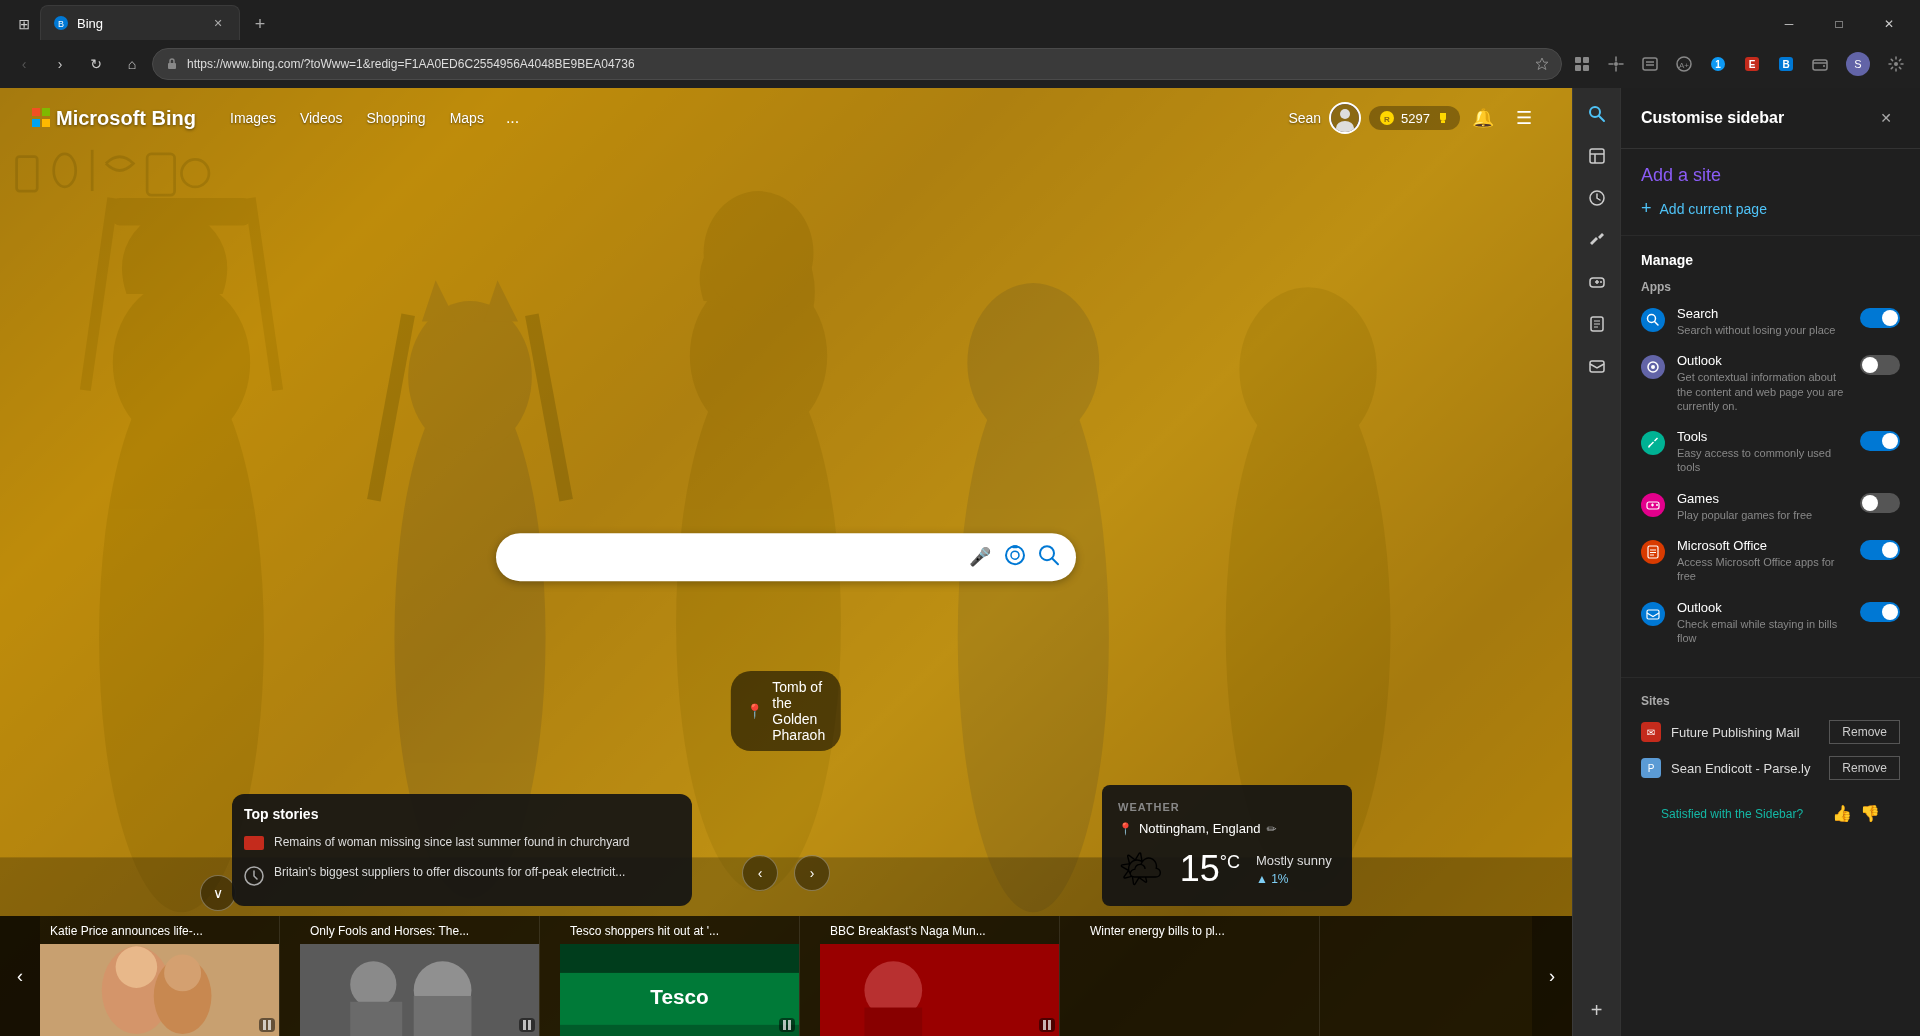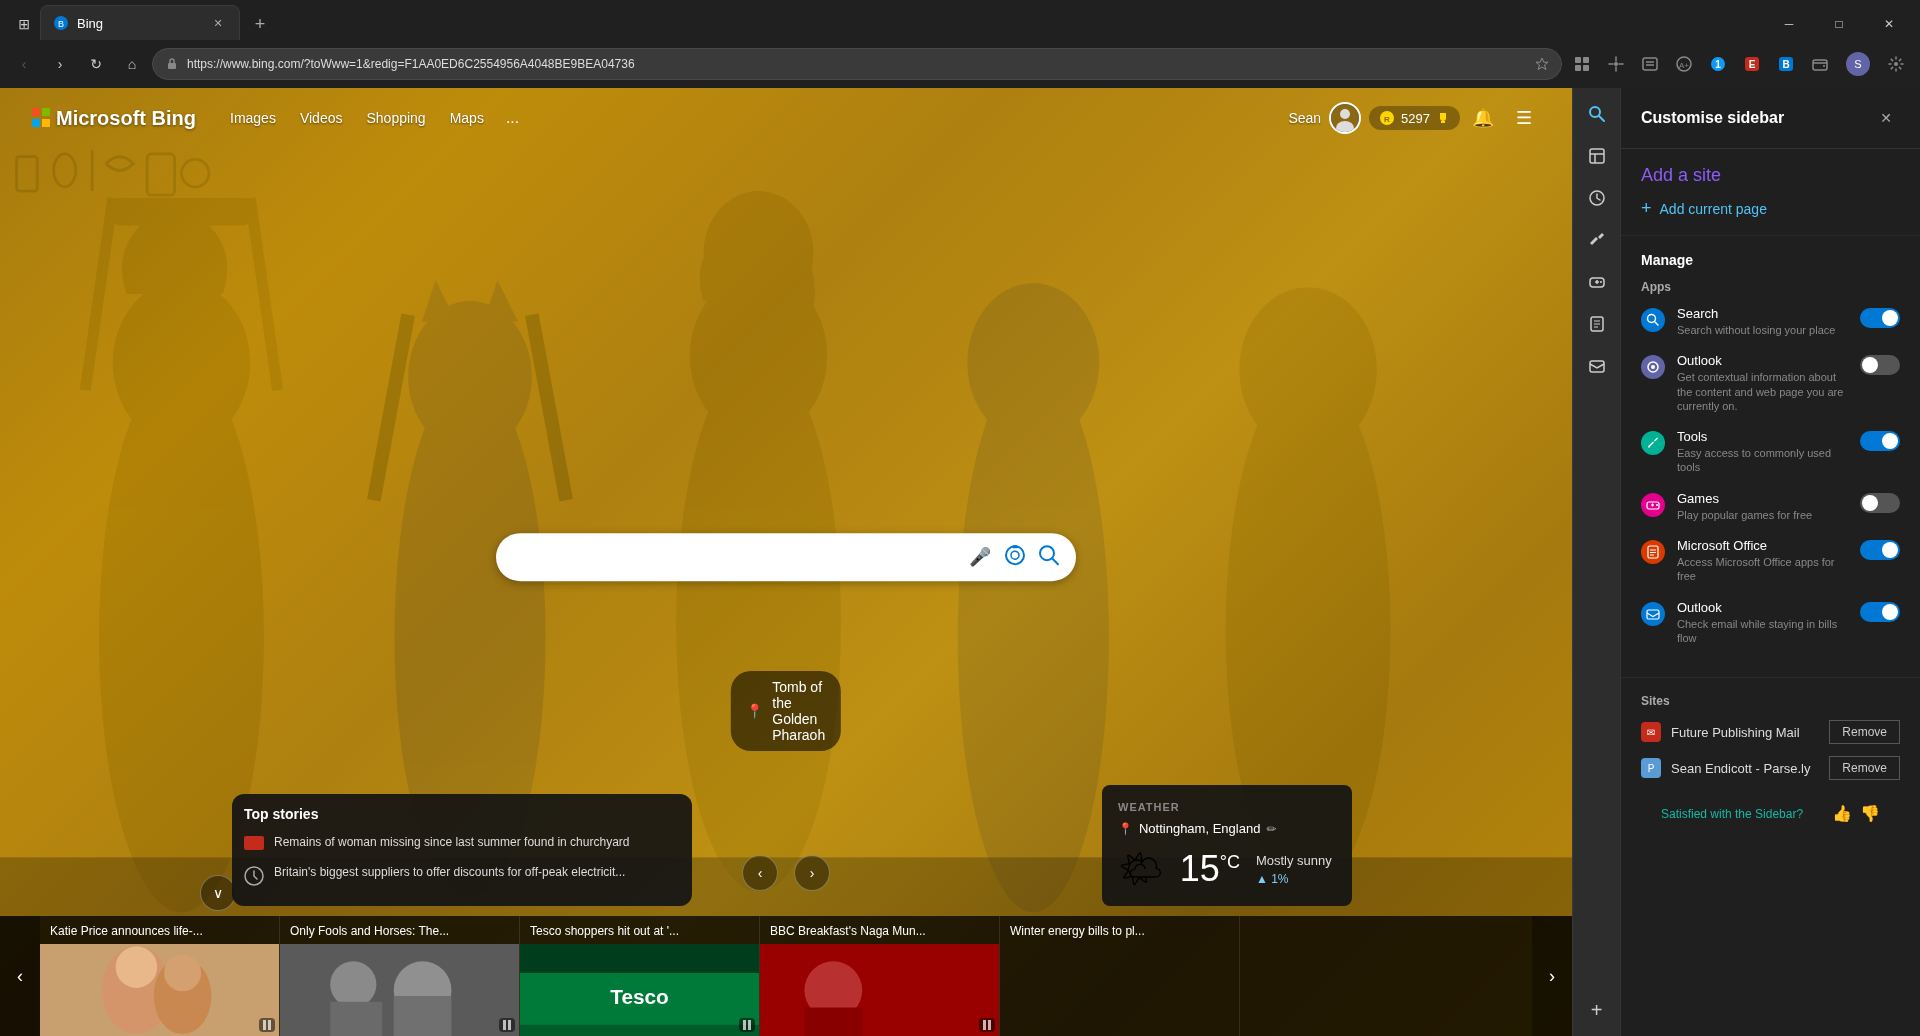--- a/index.html
+++ b/index.html
@@ -72,21 +72,21 @@
     .location-icon { font-size: 14px; color: #7ecef4; }
     .nav-arrow { width: 36px; height: 36px; border-radius: 50%; background: rgba(0,0,0,0.4); border: 1px solid rgba(255,255,255,0.3); color: white; display: flex; align-items: center; justify-content: center; cursor: pointer; font-size: 14px; }
 
     
     .chevron-down { position: absolute; left: 200px; bottom: 125px; z-index: 10; }
     .chevron-btn { width: 36px; height: 36px; border-radius: 50%; background: rgba(0,0,0,0.4); border: 1px solid rgba(255,255,255,0.3); color: white; display: flex; align-items: center; justify-content: center; cursor: pointer; font-size: 14px; }
 
     
     .news-carousel { position: absolute; bottom: 0; left: 0; right: 0; height: 120px; background: rgba(0,0,0,0.75); display: flex; align-items: stretch; overflow: hidden; z-index: 10; }
     .carousel-prev, .carousel-next { width: 40px; display: flex; align-items: center; justify-content: center; color: white; cursor: pointer; font-size: 18px; background: rgba(0,0,0,0.3); flex-shrink: 0; }
-    .carousel-items { display: flex; flex: 1; overflow: hidden; }
+    .carousel-items { display: flex; flex: 1; overflow: hidden; gap: 20px; }
     .carousel-item { width: 240px; flex-shrink: 0; display: flex; flex-direction: column; border-right: 1px solid rgba(255,255,255,0.1); overflow: hidden; cursor: pointer; }
     .carousel-item-title { color: white; font-size: 12px; padding: 8px 10px 4px; line-height: 1.3; flex-shrink: 0; }
     .carousel-item-img { flex: 1; background: #555; position: relative; overflow: hidden; }
     .carousel-img-overlay { position: absolute; bottom: 4px; right: 4px; background: rgba(0,0,0,0.5); border-radius: 4px; padding: 2px 4px; }
     .pause-btn { display: flex; align-items: center; gap: 2px; }
     .pause-bar { width: 3px; height: 10px; background: rgba(255,255,255,0.7); }
 
     
     .top-stories { position: absolute; bottom: 130px; left: 220px; width: 460px; background: rgba(20,20,20,0.92); border-radius: 12px; padding: 12px; z-index: 10; margin-left: 12px; }
     .top-stories-title { color: white; font-size: 14px; font-weight: 600; margin-bottom: 12px; }

